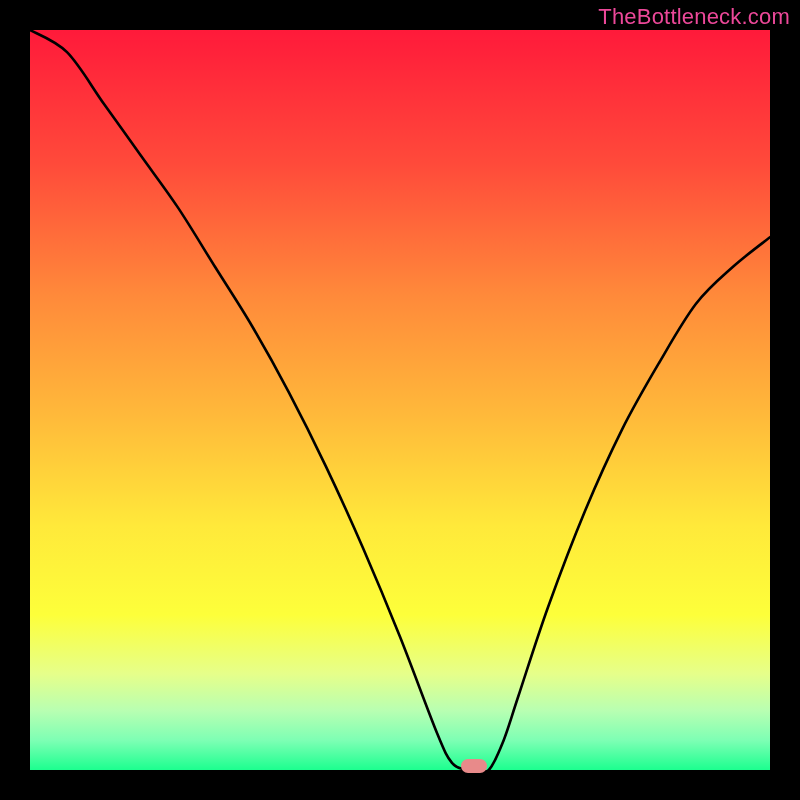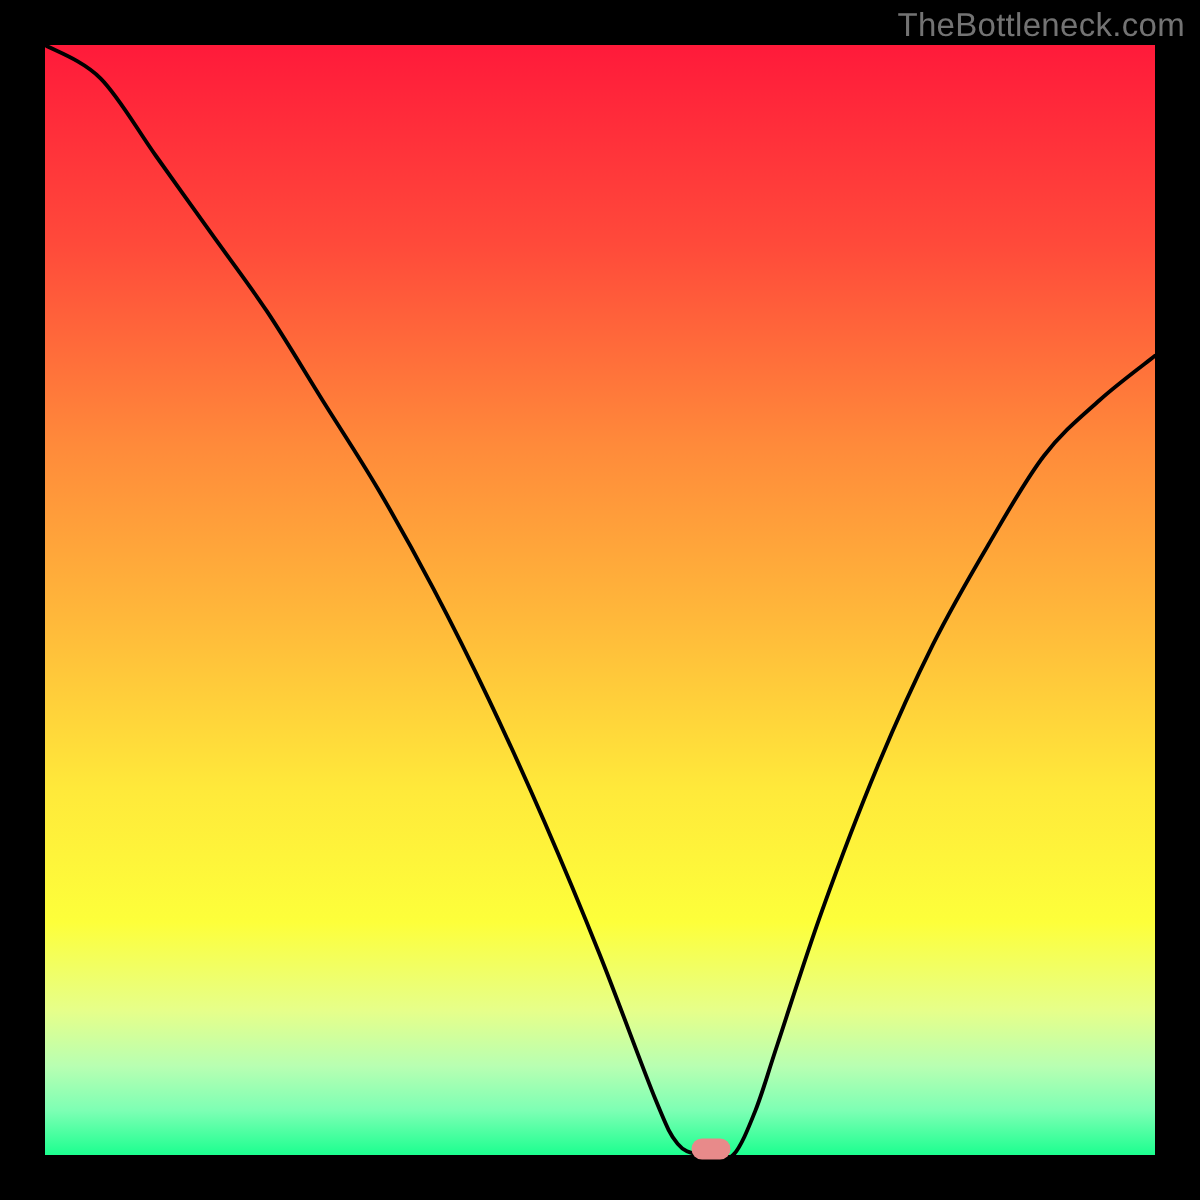--- a/index.html
+++ b/index.html
@@ -48,21 +48,21 @@
     position: absolute;
     width: 26px;
     height: 14px;
     background: #e88a8a;
     border-radius: 7px;
   }
   .attribution {
     position: absolute;
     top: 4px;
     right: 10px;
-    color: #737373;
+    color: #ec4899;
     font-size: 22px;
     font-weight: 500;
     letter-spacing: 0.2px;
     user-select: none;
   }
 </style>
 </head>
 <body>
 
 <div class="chart-container">

